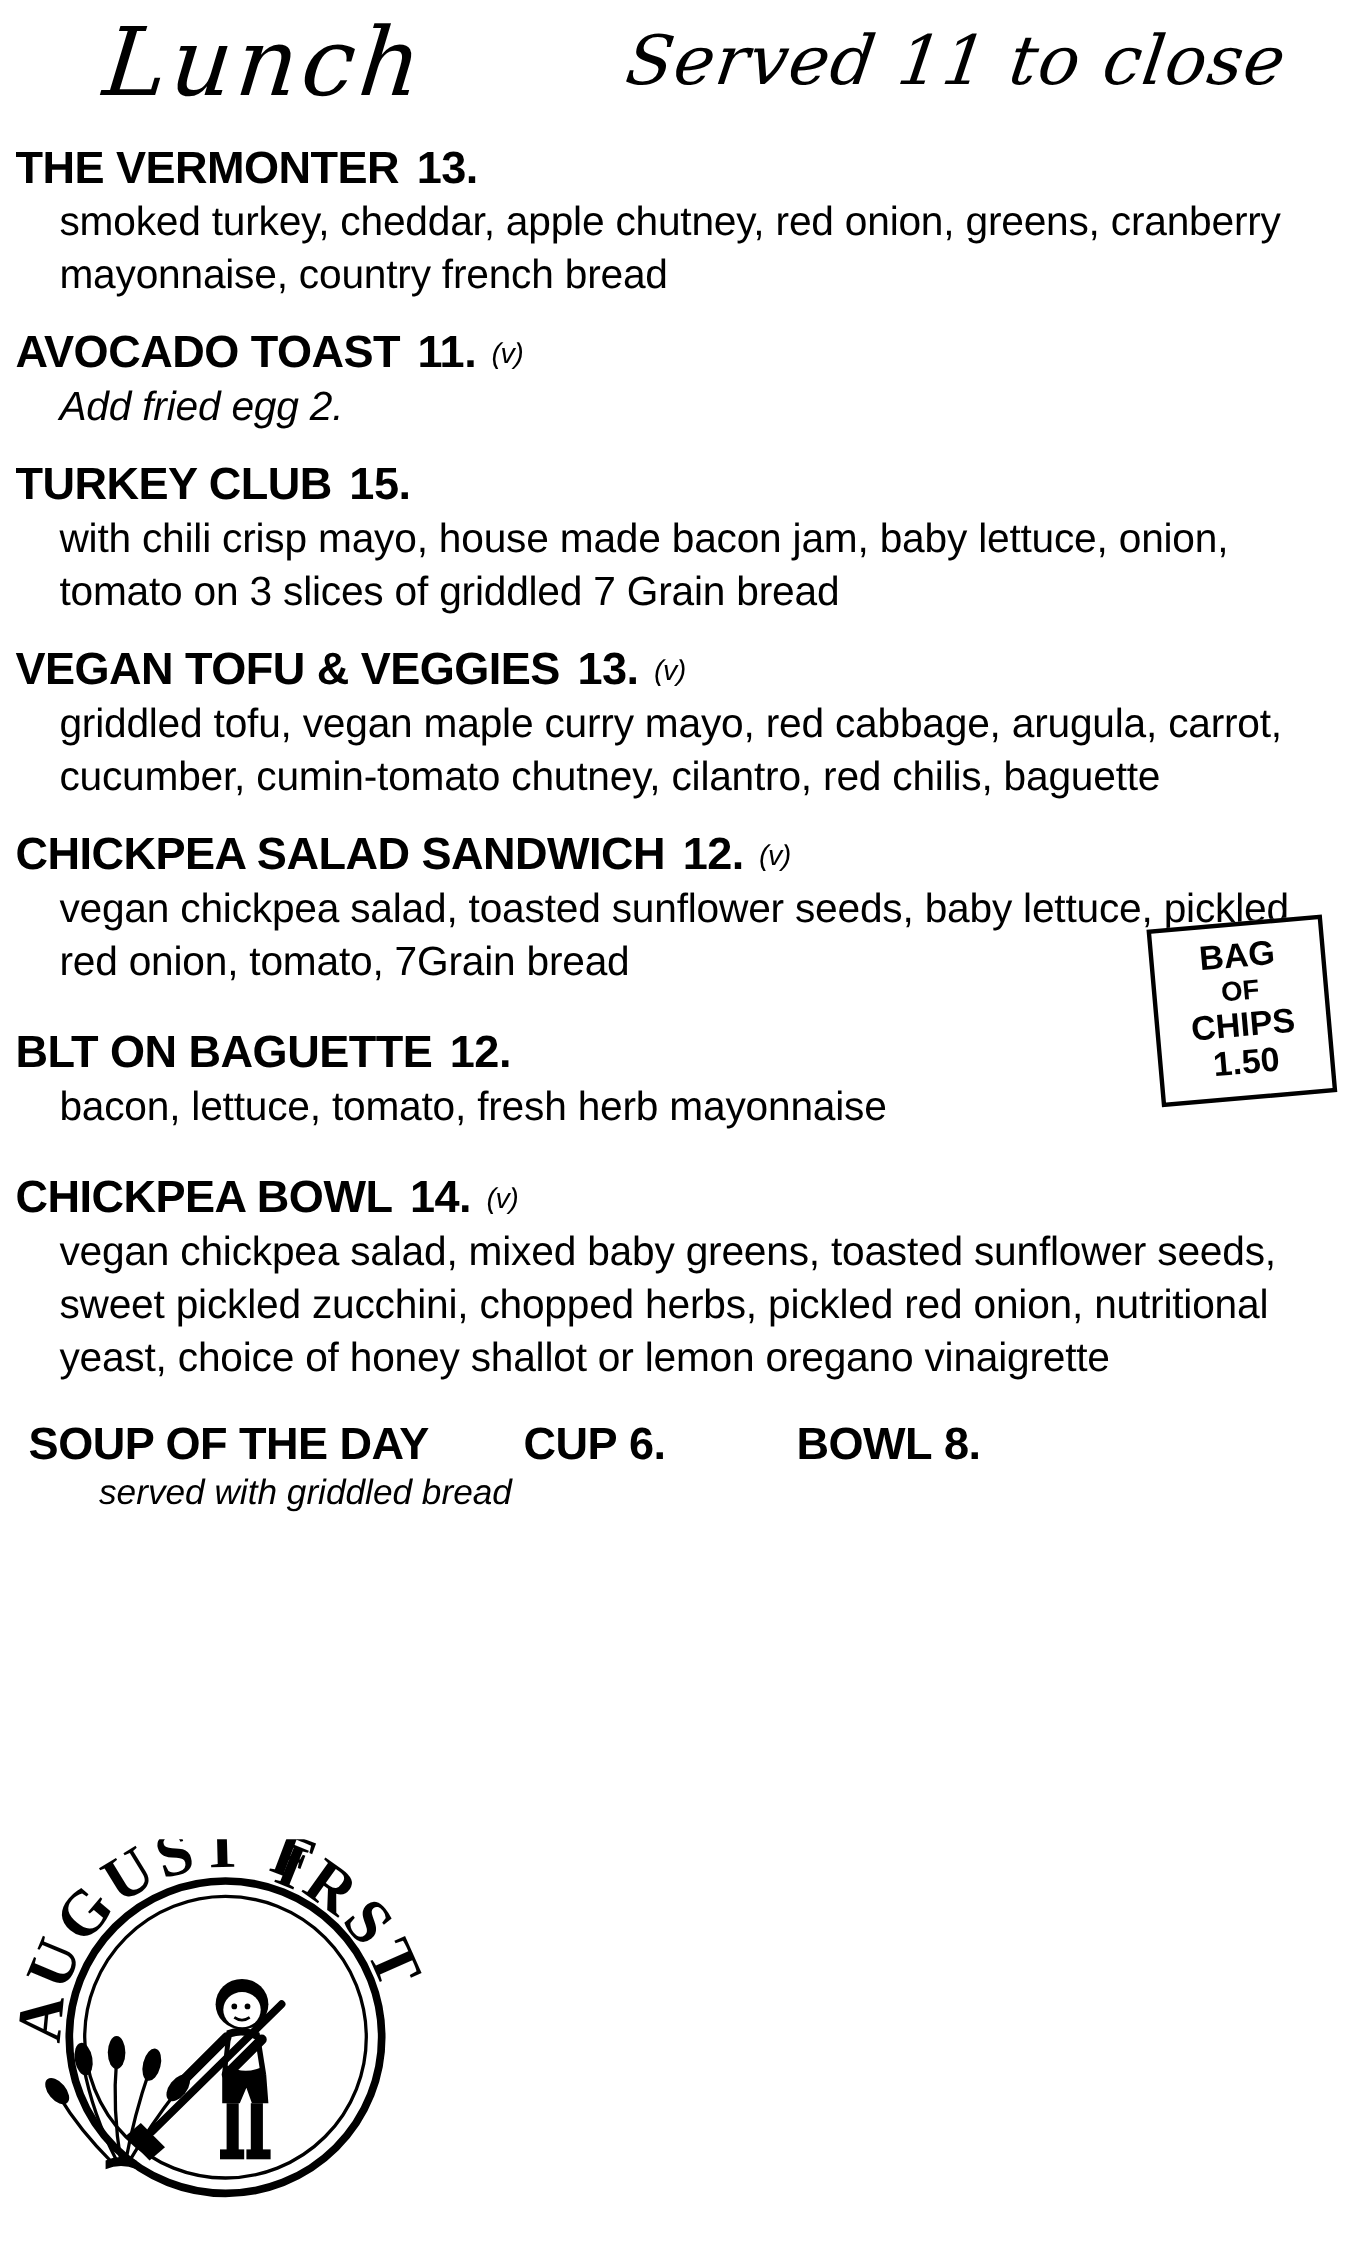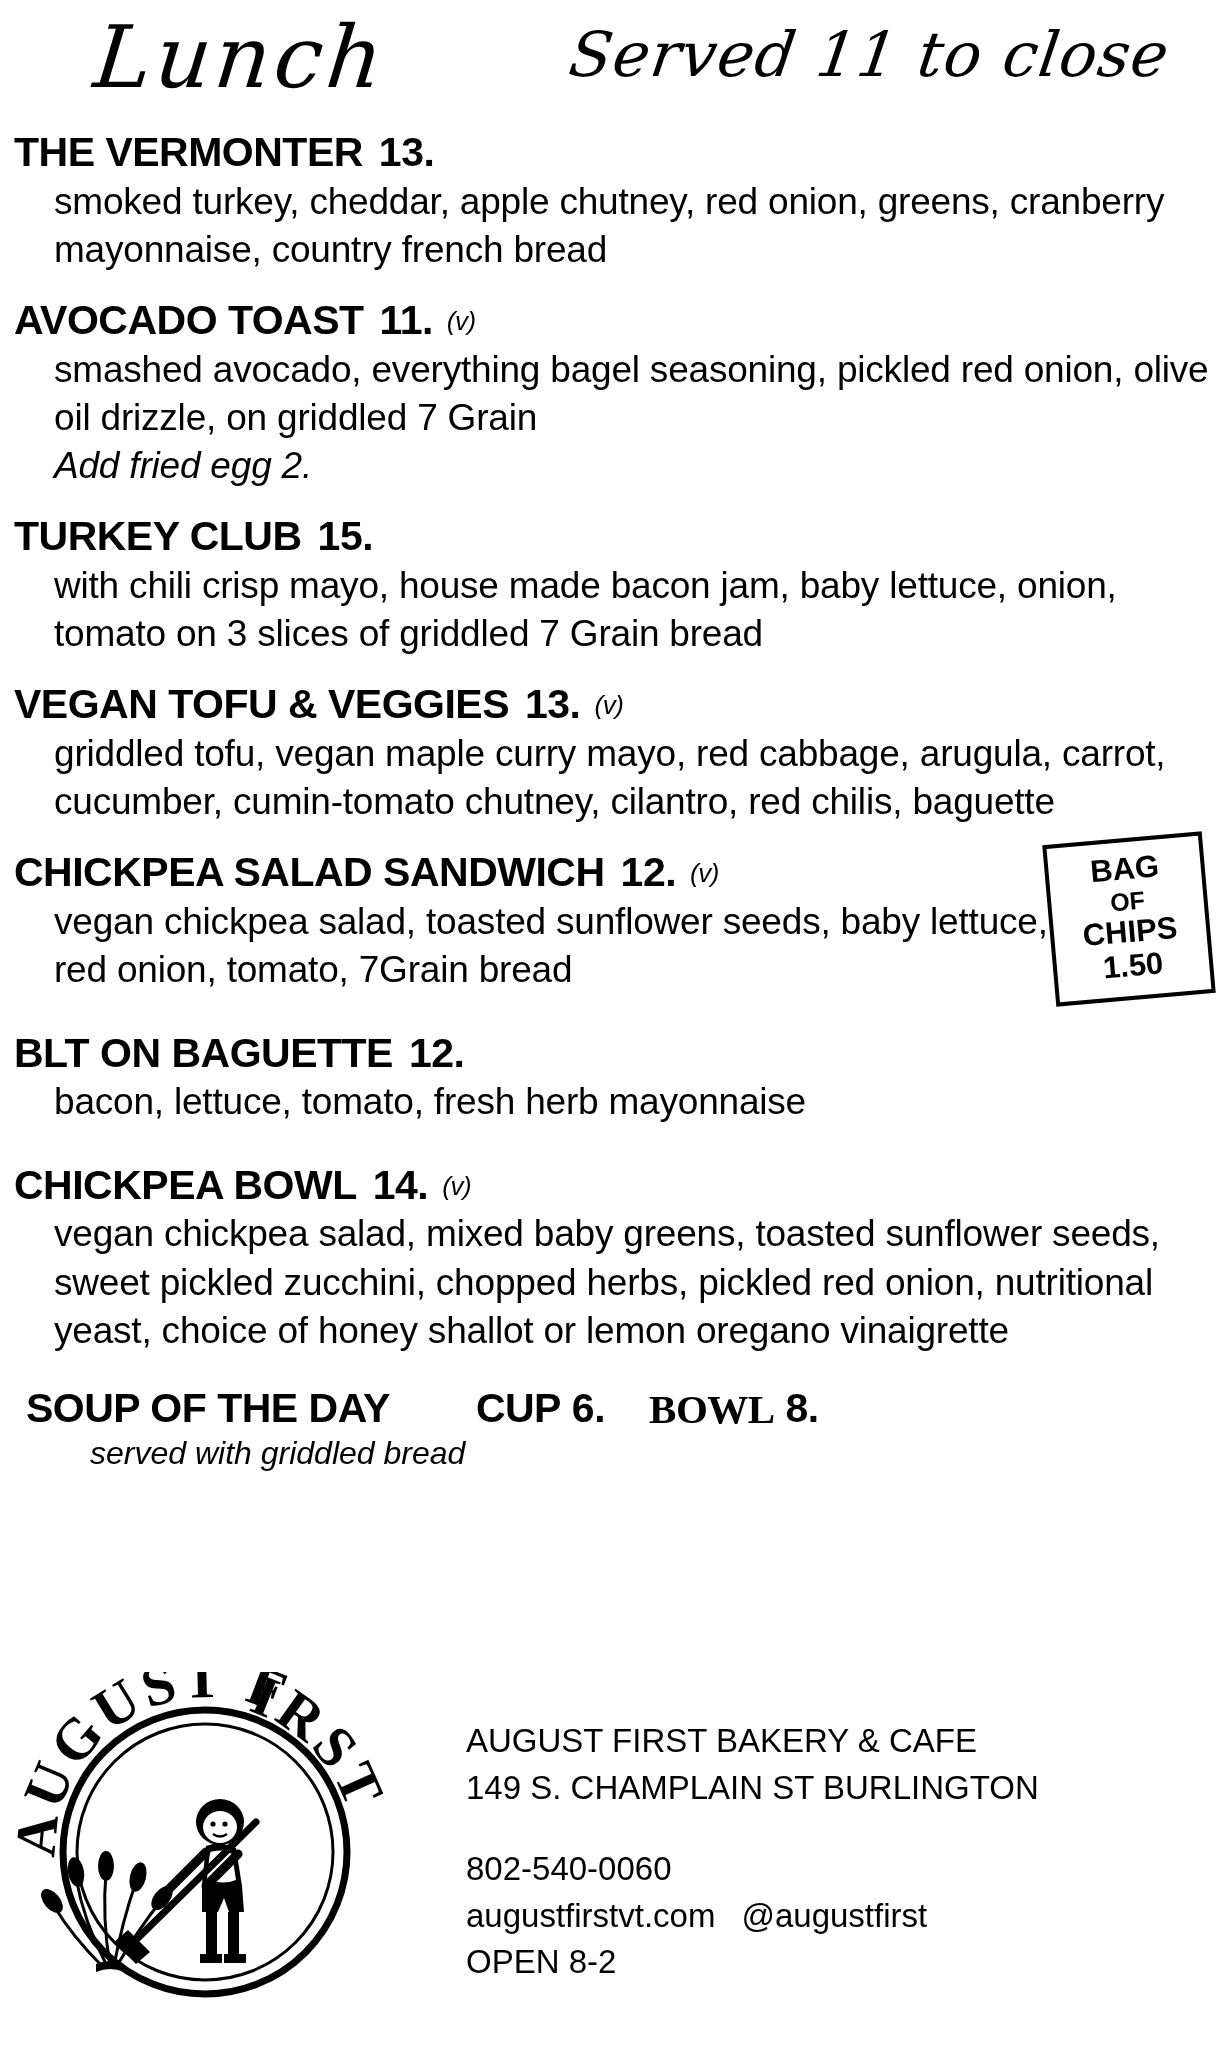--- a/index.html
+++ b/index.html
@@ -98,21 +98,21 @@
   .soup-row {
     display: flex;
     align-items: flex-start;
     font-weight: bold;
     font-size: 41px;
     letter-spacing: -0.5px;
     margin-top: 6px;
   }
   .soup-row .soup-name { margin-left: 12px; }
   .soup-row .cup { margin-left: 86px; }
-  .soup-row .bowl { margin-left: 44px; font-family: Liberation Serif, serif; }
+  .soup-row .bowl { margin-left: 119px; }
   .soup-desc {
     font-size: 32px;
     margin-left: 76px;
     margin-top: 2px;
     font-style: italic;
   }
 
   
   .chips-box {
     position: absolute;
@@ -180,21 +180,20 @@
       <div class="desc">smoked turkey, cheddar, apple chutney, red onion, greens, cranberry mayonnaise, country french bread</div>
     </div>
 
     <div class="spacer-sm"></div>
 
     <div class="item">
       <div class="item-head">
         <span>AVOCADO TOAST</span><span class="price">11.</span><span class="veg">(v)</span>
       </div>
       <div class="desc">
-        <span>smashed avocado, everything bagel seasoning, pickled red onion, olive oil drizzle, on  griddled 7 Grain</span>
         <span class="add">Add fried egg 2.</span>
       </div>
     </div>
 
     <div class="spacer-sm"></div>
 
     <div class="item">
       <div class="item-head">
         <span>TURKEY CLUB</span><span class="price">15.</span>
       </div>
@@ -314,26 +313,16 @@
           <ellipse cx="66" cy="200" rx="8" ry="15" transform="rotate(-10 66 200)"></ellipse>
           <ellipse cx="96" cy="194" rx="8" ry="15"></ellipse>
           <ellipse cx="128" cy="205" rx="8" ry="15" transform="rotate(14 128 205)"></ellipse>
           <ellipse cx="152" cy="226" rx="8" ry="14" transform="rotate(38 152 226)"></ellipse>
           <ellipse cx="42" cy="229" rx="8" ry="14" transform="rotate(-40 42 229)"></ellipse>
         </g>
         <path d="M 86 292 Q 100 286 114 292 L 114 300 Q 100 294 86 300 Z" fill="#000"></path>
       </svg>
     </div>
 
-    <div class="footer-text">
-      <div>AUGUST FIRST BAKERY &amp; CAFE</div>
-      <div>149 S. CHAMPLAIN ST BURLINGTON</div>
-      <span class="gap"></span>
-      <div>802-540-0060</div>
-      <div>
-        <span>augustfirstvt.com</span><span class="social">@augustfirst</span>
-      </div>
-      <div>OPEN 8-2</div>
-    </div>
 
   </div>
 
 </div>
 
 </body></html>

